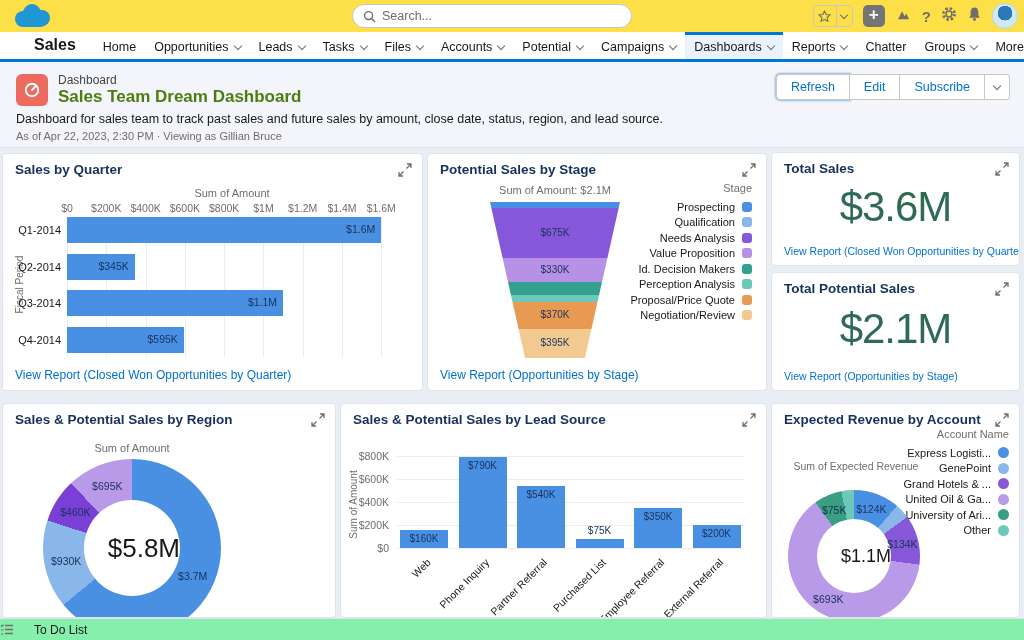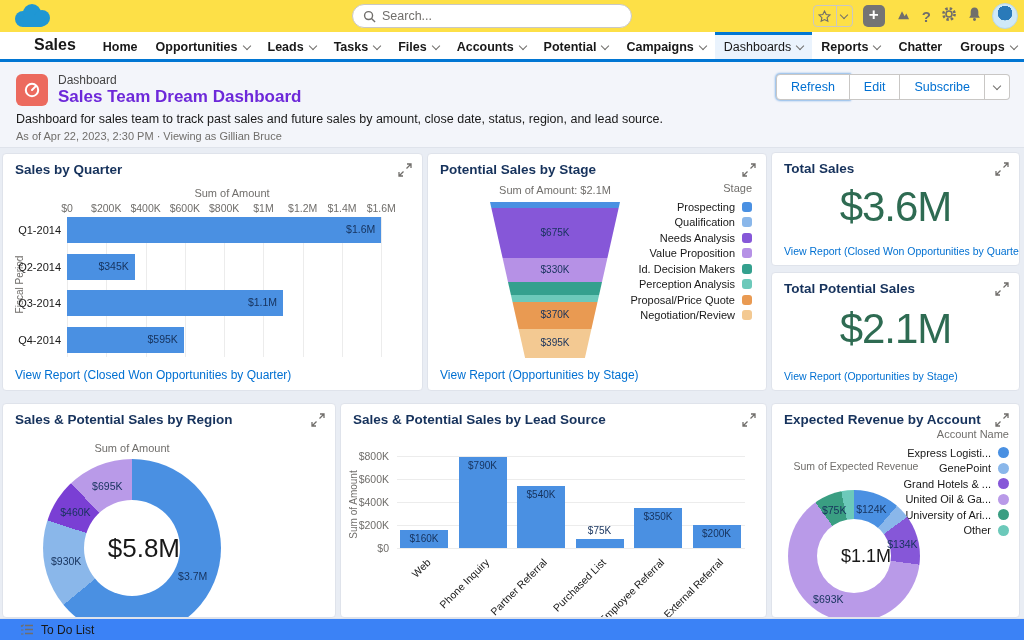--- a/index.html
+++ b/index.html
@@ -29,32 +29,32 @@
 
   
   .navbar { position:absolute; left:0; top:32px; width:1024px; height:30px; background:#fff;
     border-bottom:3px solid #0176d3; display:flex; align-items:stretch; }
   .waffle { width:20px; height:20px; margin:5px 8px 0 16px; display:grid;
     grid-template-columns:repeat(3,1fr); grid-template-rows:repeat(3,1fr); gap:2px; padding:2px; }
   .waffle i { background:#8e8e8e; border-radius:50%; }
   .app-name { font-size:16px; font-weight:700; color:#181818; margin:4px 18px 0 2px; }
   .tabs { display:flex; align-items:stretch; flex:1; }
   .tab { display:flex; align-items:center; gap:6px; padding:0 9px; font-size:12.5px; color:#181818;
-    border-top:3px solid transparent;font-weight:bold; }
+    border-top:3px solid transparent; }
   .tab.active { background:#eaf3fd; border-top:3px solid #0176d3; font-weight:400; }
   .chev { width:6px; height:6px; border-right:1.4px solid #706e6b; border-bottom:1.4px solid #706e6b;
     transform:rotate(45deg); margin-top:-3px; }
 
   
   .dash-header { position:absolute; left:0; top:62px; width:1024px; height:86px; background:#f3f5fa;
     border-bottom:1px solid #dfe3eb; }
   .dh-icon { position:absolute; left:16px; top:12px; width:32px; height:32px; border-radius:6px;
     background:#ec6a5e; display:flex; align-items:center; justify-content:center; }
   .dh-type { position:absolute; left:58px; top:11px; font-size:12px; color:#444; }
-  .dh-title { position:absolute; left:58px; top:25px; font-size:17px; font-weight:700; color:#6d28d9; }
+  .dh-title { position:absolute; left:58px; top:25px; font-size:17px; font-weight:700; color:#4d7c0f; }
   .dh-desc { position:absolute; left:16px; top:50px; font-size:12.5px; color:#181818; }
   .dh-meta { position:absolute; left:16px; top:68px; font-size:11px; color:#706e6b; }
   .btn-group { position:absolute; right:14px; top:12px; display:flex; height:26px; }
   .btn { background:#fff; border:1px solid #c9c7c5; border-left-width:0; color:#0070d2; font-size:12.5px;
     padding:0 14px; display:flex; align-items:center; font-family:"Liberation Sans",sans-serif; }
   .btn:first-child { border-left-width:1px; border-radius:4px 0 0 4px; box-shadow:0 0 2px 1px #8ab8e8; }
   .btn.caret { padding:0 9px; border-radius:0 4px 4px 0; }
 
   
   .dash-body { position:absolute; left:0; top:148px; width:1024px; height:470px; background:#e9edf4; }
@@ -112,22 +112,22 @@
   
   #p-vbar { position:absolute; left:56px; top:52px; width:348px; height:92px; }
   .hgrid { position:absolute; left:0; right:0; height:1px; background:#ececec; }
   .vtick { position:absolute; left:-48px; width:40px; text-align:right; font-size:10.5px; color:#706e6b; }
   .vbar { position:absolute; bottom:0; width:48px; background:#4a90e2; }
   .vbar-label { position:absolute; font-size:10px; color:#16325c; transform:translateX(-50%); white-space:nowrap; }
   .xlabel { position:absolute; font-size:10.5px; color:#181818; white-space:nowrap;
     transform:rotate(-45deg); transform-origin:100% 0; }
 
   
-  .footer { position:absolute; left:0; top:618px; width:1024px; height:22px; background:#3b82f6;
-    border-top:1px solid #dfe3eb; display:flex; align-items:center; gap:7px; padding-left:20px; }
+  .footer { position:absolute; left:0; top:618px; width:1024px; height:22px; background:#86efac;
+    border-top:1px solid #dfe3eb; display:flex; align-items:center; gap:20px; padding-left:0; }
   .footer .fl { font-size:12px; color:#181818; }
 </style>
 </head>
 <body>
 
 <div class="topbar" data-interactable="false">
   <span class="cloud-logo" data-interactable="true">
     <svg width="46" height="30" viewBox="0 0 46 30" data-interactable="false">
       <g fill="#1f97d4">
         <circle cx="13" cy="17" r="8"></circle>

